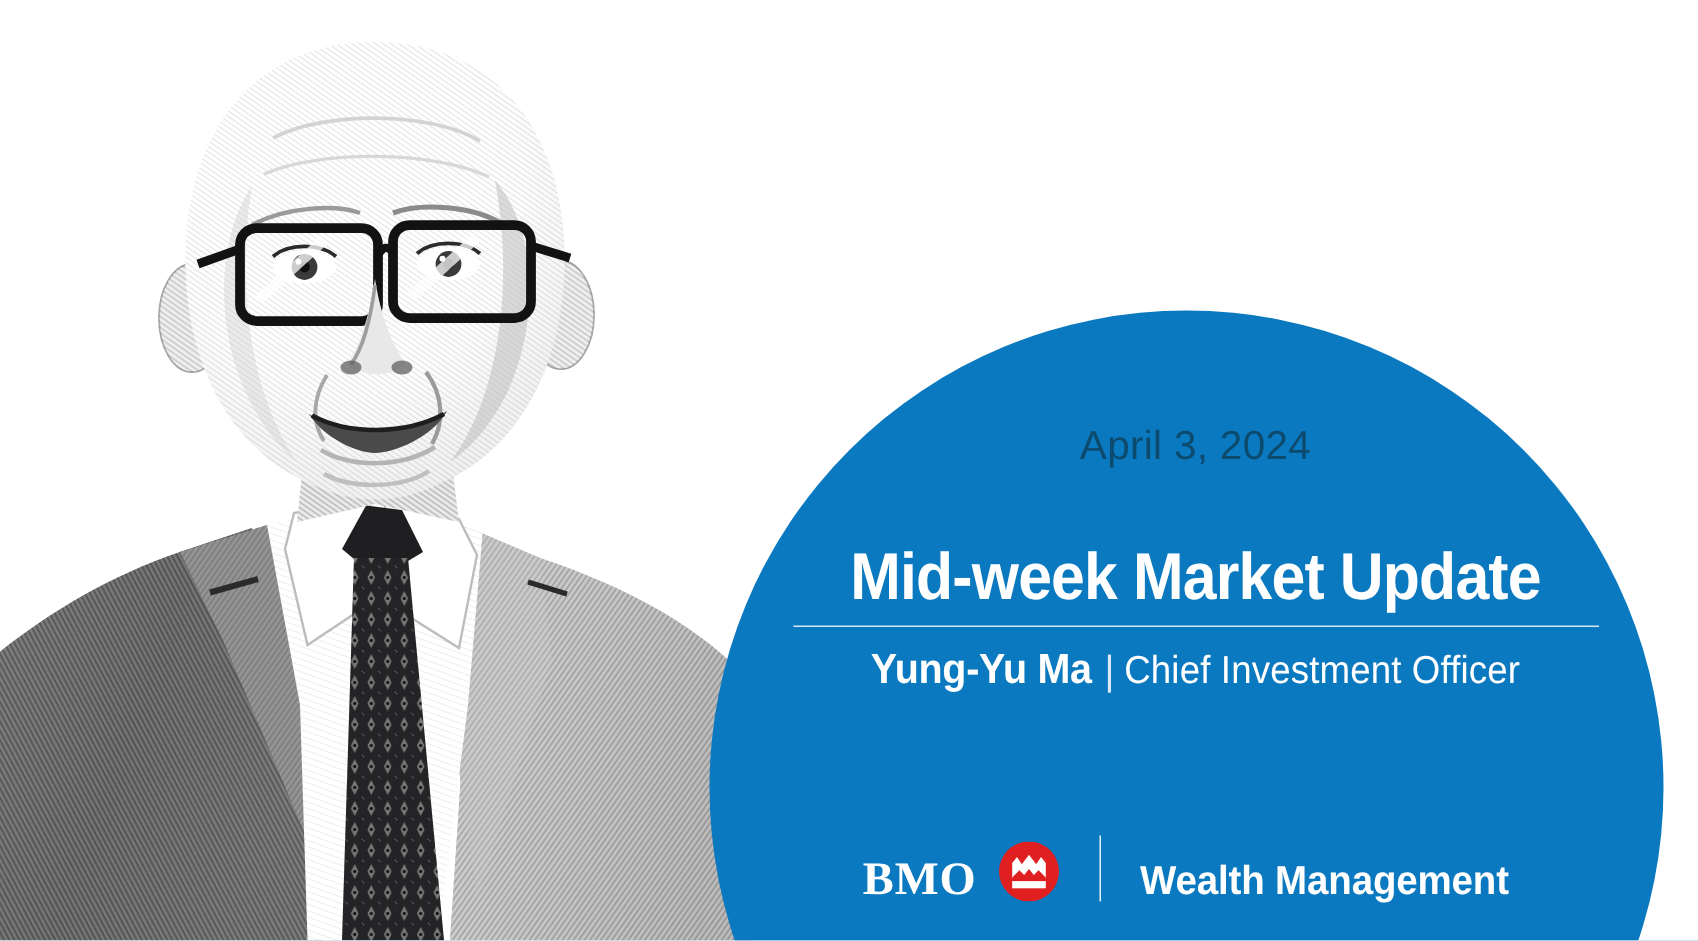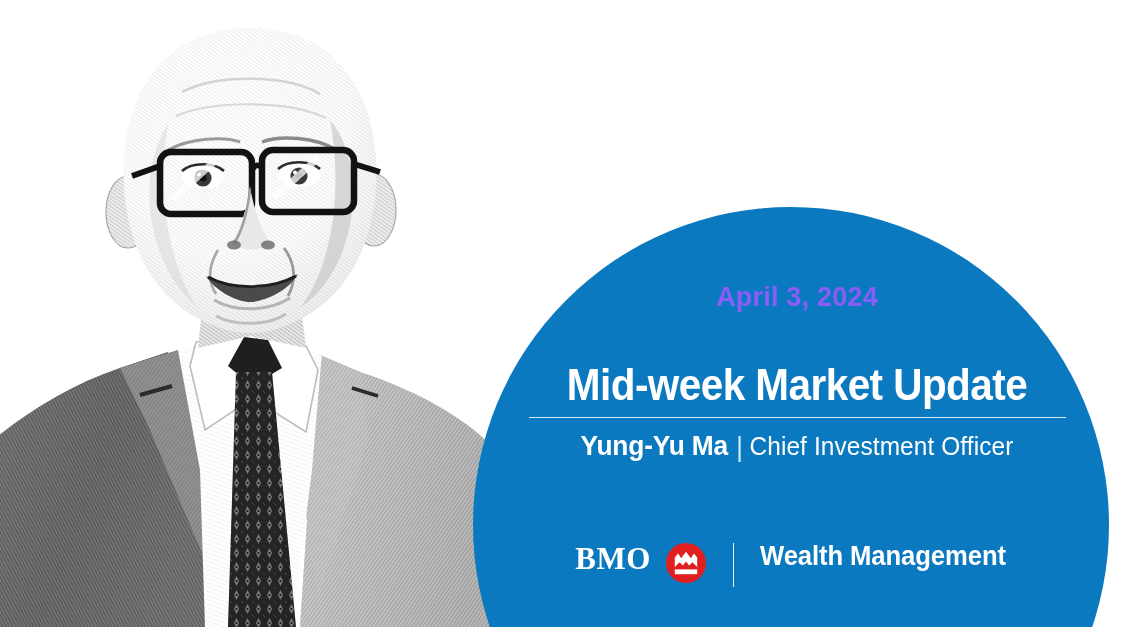--- a/index.html
+++ b/index.html
@@ -45,23 +45,23 @@
     top:207px;
     width:620px;
     height:420px;
     text-align:center;
     color:#ffffff;
   }
 
   #date-line {
     margin-top:77px;
     font-size:27px;
-    font-weight:700;
+    font-weight:400;
     letter-spacing:.2px;
-    color:#8b5cf6;
+    color:#0c4a6e;
     line-height:1;
   }
 
   #title-wrap {
     margin-top:52px;
     padding:0 24px;
   }
 
   #main-title {
     font-size:44px;
@@ -104,24 +104,24 @@
   #byline .role {
     font-size:26px;
     font-weight:300;
     letter-spacing:.1px;
   }
 
   
   #logo-lockup {
     position:absolute;
     left:487px;
-    top:543px;
+    top:557px;
     width:620px;
     display:flex;
-    align-items:flex-start;
+    align-items:flex-end;
     justify-content:center;
     gap:0;
   }
 
   #bmo-wordmark {
     font-family:"Liberation Serif", serif;
     font-weight:700;
     font-size:31px;
     letter-spacing:.6px;
     color:#ffffff;

